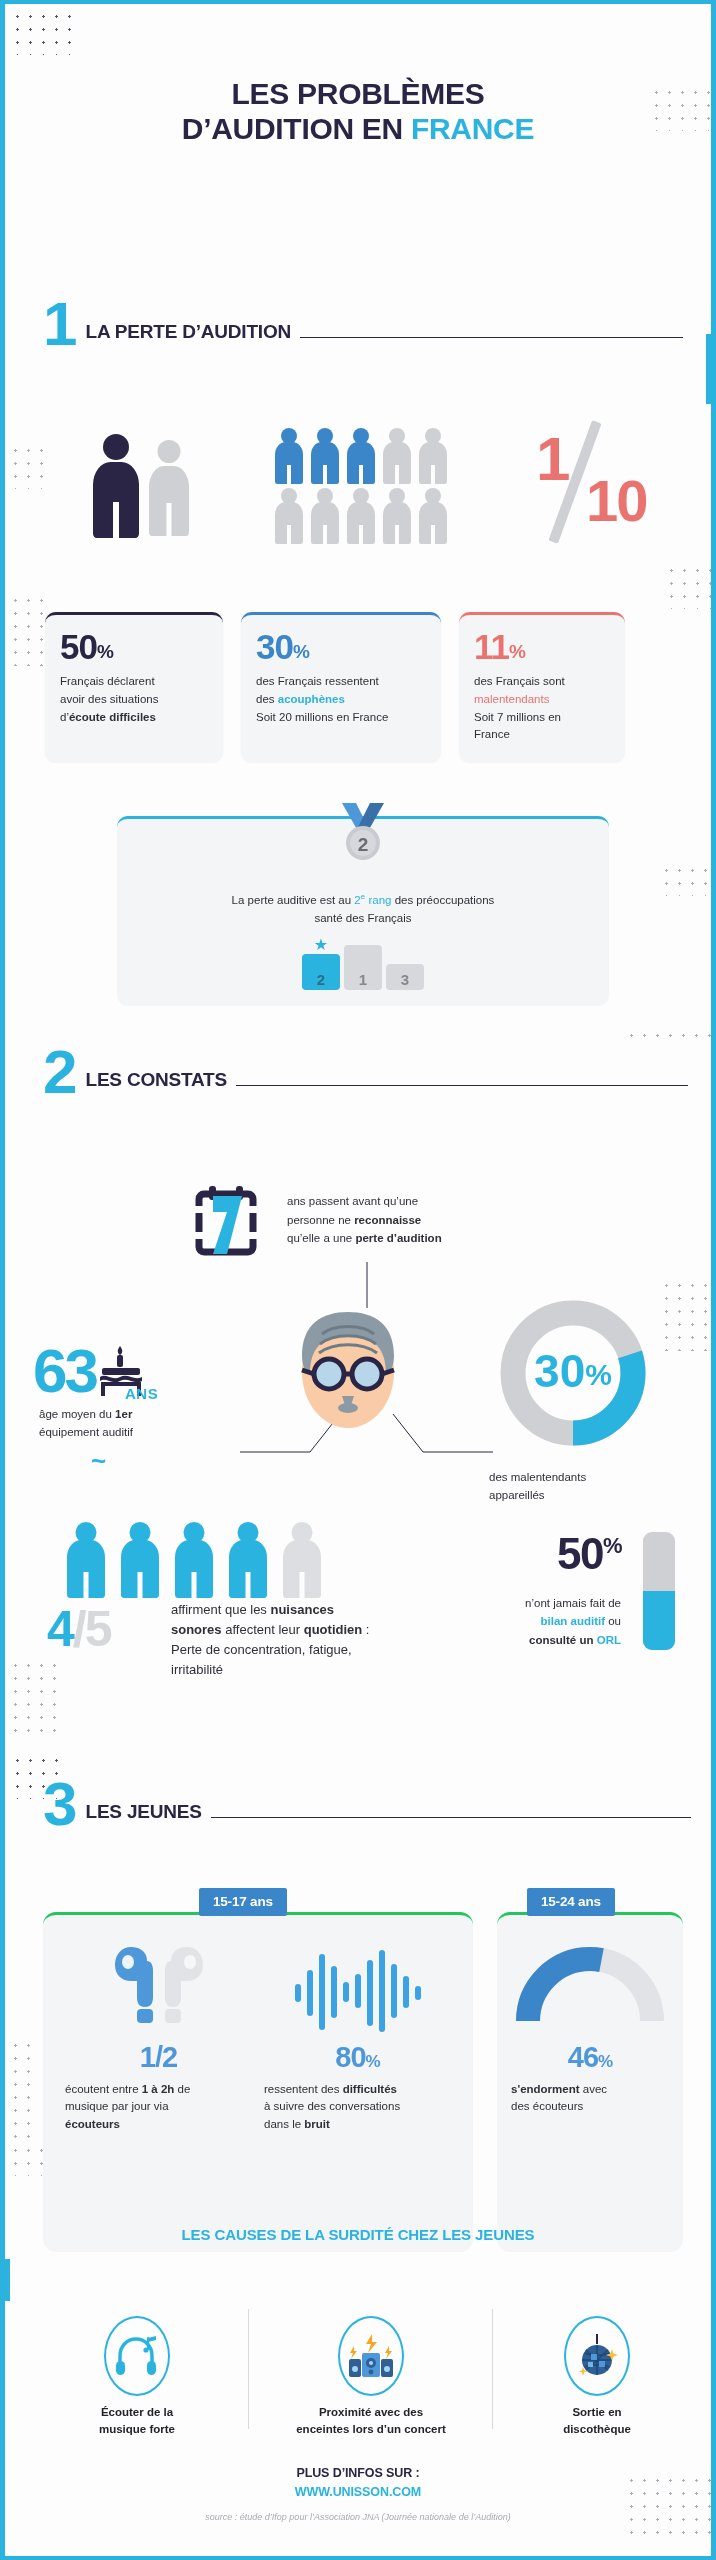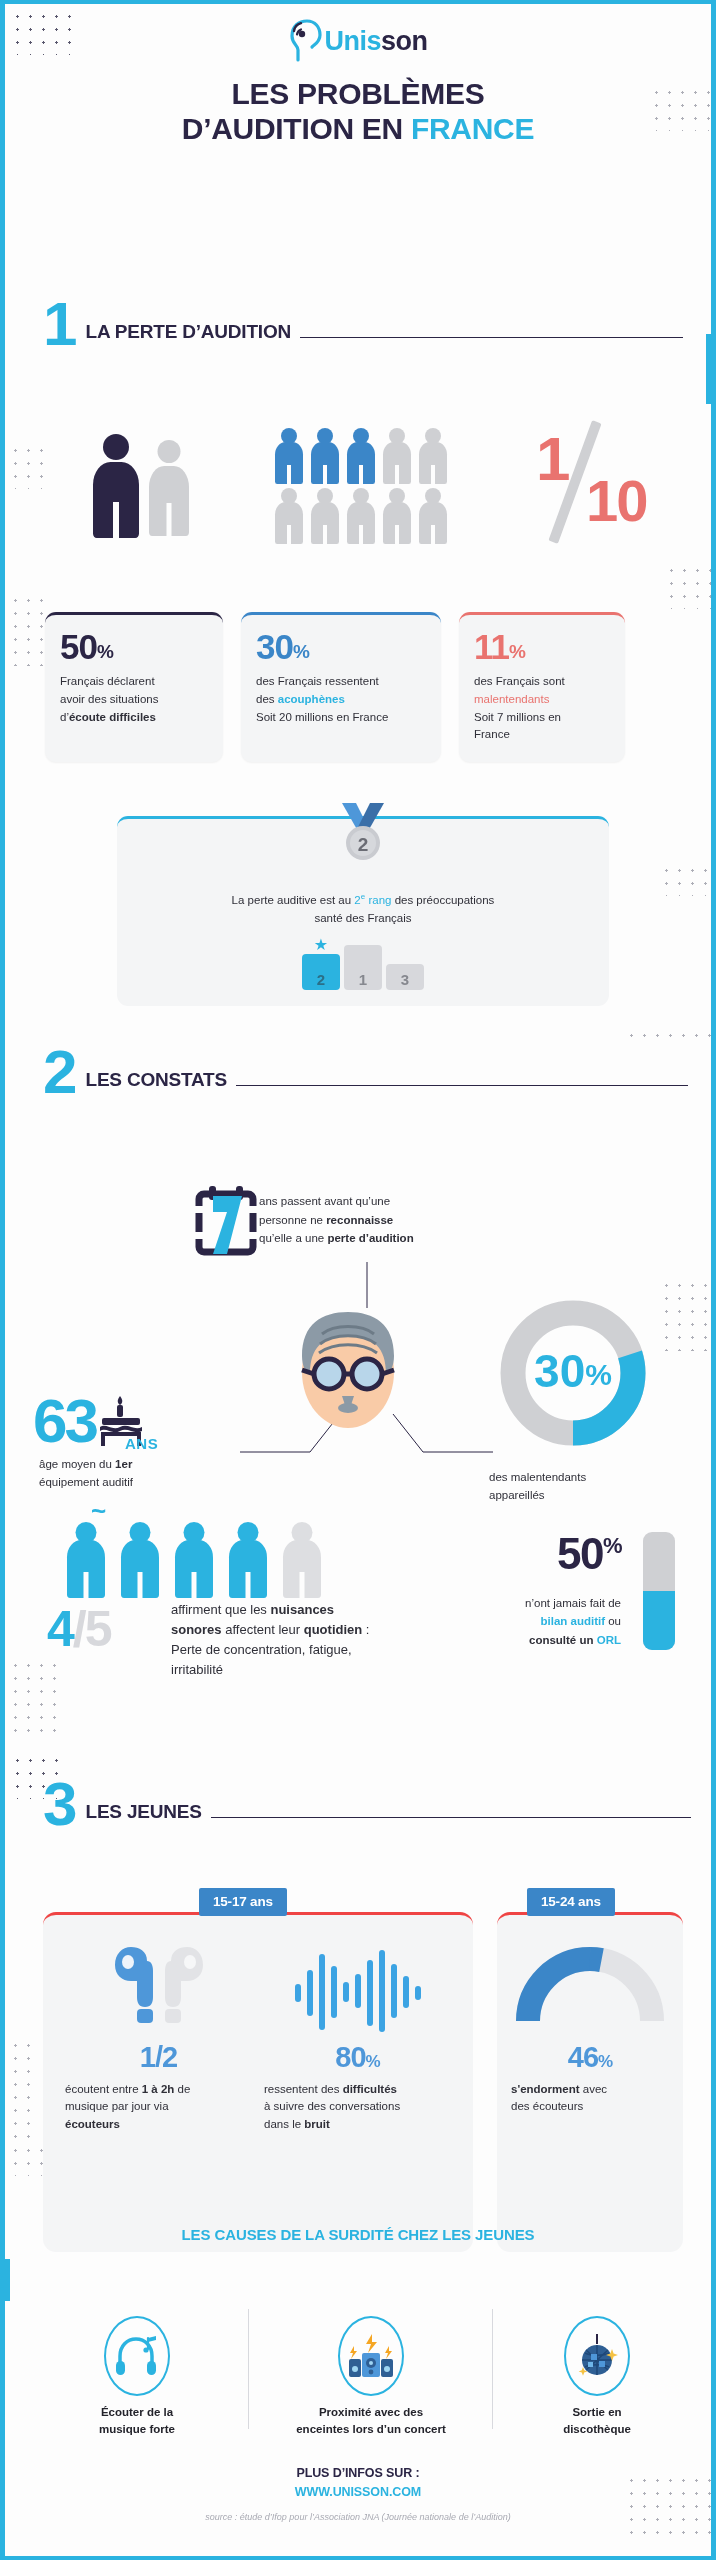--- a/index.html
+++ b/index.html
@@ -104,21 +104,21 @@
   .hl-red { color: #e9736f; }
 
   
   .age-badge {
     position: absolute; background: #3b86c8; color: #fff;
     font-size: 13.5px; font-weight: 800; letter-spacing: -.2px;
     padding: 6px 14px 7px; border-radius: 2px; z-index: 4;
   }
   .jcard {
     position: absolute; background: #f4f5f6; border-radius: 13px;
-    border-top: 3px solid #ef4444;
+    border-top: 3px solid #22c55e;
   }
   .jcard .jnum { font-size: 29px; font-weight: 800; color: #4e97d9; letter-spacing: -1px; text-align: center; }
   .jcard .jnum sup { font-size: 17px; vertical-align: baseline; }
   .jcard .jtxt { font-size: 11.5px; color: #2f2f38; line-height: 1.5; margin-top: 7px; }
 
   
   .causes-title {
     position: absolute; left: 0; right: 0; text-align: center;
     font-size: 15px; font-weight: 800; color: #2bb3e0; letter-spacing: -.1px;
   }
@@ -152,35 +152,20 @@
   <div class="dots light" style="left:655px; top:1275px; width:55px; height:72px;"></div>
   <div class="dots light" style="left:4px; top:1655px; width:50px; height:75px;"></div>
   <div class="dots" style="left:6px; top:1750px; width:50px; height:45px;"></div>
   <div class="dots light" style="left:4px; top:2140px; width:36px; height:32px;"></div>
   <div class="dots light" style="left:4px; top:2035px; width:22px; height:100px;"></div>
   <div class="dots light" style="left:620px; top:2470px; width:92px; height:60px;"></div>
 
   <div class="notch" style="right:-2px; top:330px; height:70px;"></div>
   <div class="notch" style="left:-2px; top:2255px; height:42px;"></div>
 
-  <div class="logo-wrap">
-    <div class="logo">
-      <span style="display:block;width:34px;height:46px;">
-        <svg width="34" height="46" viewBox="0 0 34 46">
-          <path d="M10 42 L10 32 C10 27 4 26 4 18 C4 8 11 3 19 3 C27 3 32 9 32 17 C32 24 27 26 24 29" fill="none" stroke="#2bb3e0" stroke-width="3.2" stroke-linecap="round"></path>
-          <circle cx="14" cy="16" r="3.2" fill="#2b2545"></circle>
-          <path d="M6 13 C6.6 9.2 9.2 6.2 13 5.2" fill="none" stroke="#2b2545" stroke-width="2.4" stroke-linecap="round"></path>
-          <path d="M9 16.5 C9.3 14.2 10.8 12.3 13 11.4" fill="none" stroke="#2b2545" stroke-width="2.2" stroke-linecap="round"></path>
-        </svg>
-      </span>
-      <span class="logo-text">
-        <span class="c1">Unis</span><span class="c2">son</span>
-      </span>
-    </div>
-  </div>
 
   <div class="title">
     <div>LES PROBLÈMES</div>
     <div>
       <span>D’AUDITION EN </span><span class="blue">FRANCE</span>
     </div>
   </div>
 
   <div class="sec-head" style="left:38px; top:296px; width:640px;">
     <span class="sec-num">1</span>
@@ -322,21 +307,21 @@
     </div>
   </div>
 
   <div class="sec-head" style="left:38px; top:1044px; width:645px;">
     <span class="sec-num">2</span>
     <span class="sec-title">LES CONSTATS</span>
     <span class="sec-rule"></span>
   </div>
 
   <div style="position:absolute; left:188px; top:1180px; width:360px;">
-    <div style="display:flex; align-items:center; gap:0;">
+    <div style="display:flex; align-items:center; gap:28px;">
       <span style="display:block;width:66px;height:72px;flex:none;">
         <svg width="66" height="72" viewBox="0 0 66 72">
           <rect x="6" y="10" width="54" height="58" rx="5" fill="none" stroke="#2b2545" stroke-width="7"></rect>
           <rect x="16" y="2" width="7" height="14" rx="3" fill="#2b2545"></rect>
           <rect x="43" y="2" width="7" height="14" rx="3" fill="#2b2545"></rect>
           <rect x="2" y="22" width="62" height="7" fill="#fdfdfd"></rect>
           <rect x="2" y="48" width="62" height="7" fill="#fdfdfd"></rect>
           <path d="M20 12 L49 12 L34 70 L20 70 L34 28 L20 28 Z" fill="#2bb3e0"></path>
         </svg>
       </span>
@@ -364,21 +349,21 @@
       <circle cx="37" cy="70" r="15" fill="#b8d6ea" stroke="#2b2545" stroke-width="5"></circle>
       <circle cx="75" cy="70" r="15" fill="#b8d6ea" stroke="#2b2545" stroke-width="5"></circle>
       <path d="M52 70 L60 70" stroke="#2b2545" stroke-width="5"></path>
       <path d="M10 66 L22 70" stroke="#2b2545" stroke-width="5"></path>
       <path d="M102 66 L90 70" stroke="#2b2545" stroke-width="5"></path>
       <path d="M50 92 L62 92 L58 104 L54 104 Z" fill="#8c9aa6"></path>
       <ellipse cx="56" cy="104" rx="10" ry="5" fill="#8c9aa6"></ellipse>
     </svg>
   </div>
 
-  <div style="position:absolute; left:28px; top:1390px; width:170px;">
+  <div style="position:absolute; left:28px; top:1340px; width:170px;">
     <div style="display:flex; align-items:flex-end; gap:2px;">
       <span style="font-size:62px;font-weight:800;color:#2bb3e0;line-height:.85;letter-spacing:-3px;">63</span>
       <span style="display:block;width:46px;height:54px;">
         <svg width="46" height="54" viewBox="0 0 46 54">
           <path d="M22 2 C25 6 25 9 22 11 C19 9 19 6 22 2 Z" fill="#2b2545"></path>
           <rect x="19" y="11" width="6" height="12" rx="2" fill="#2b2545"></rect>
           <rect x="4" y="24" width="38" height="7" rx="2" fill="#2b2545"></rect>
           <path d="M2 33 C8 29 14 37 22 33 C30 29 36 37 44 33 L44 37 C36 41 30 33 22 37 C14 41 8 33 2 37 Z" fill="#2b2545"></path>
           <rect x="3" y="38" width="40" height="4" fill="#2b2545"></rect>
           <rect x="3" y="38" width="4" height="14" fill="#2b2545"></rect>

